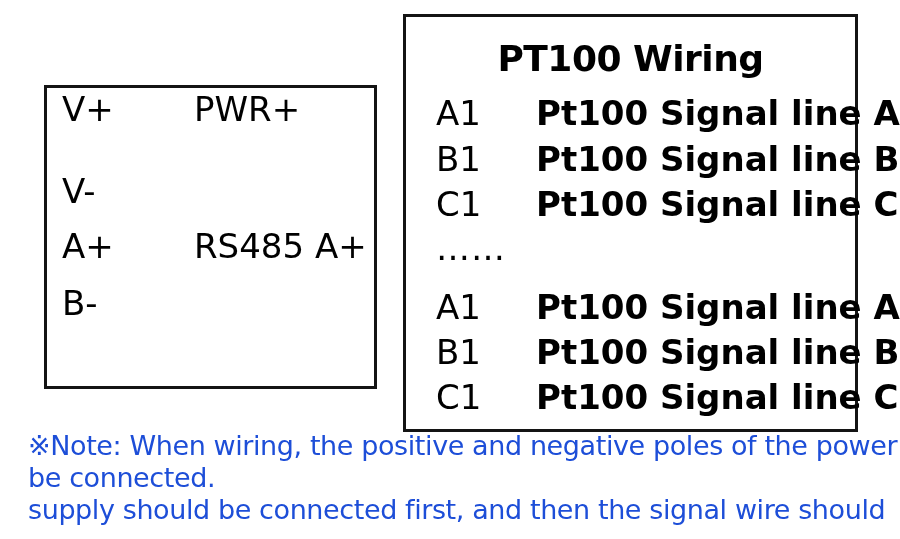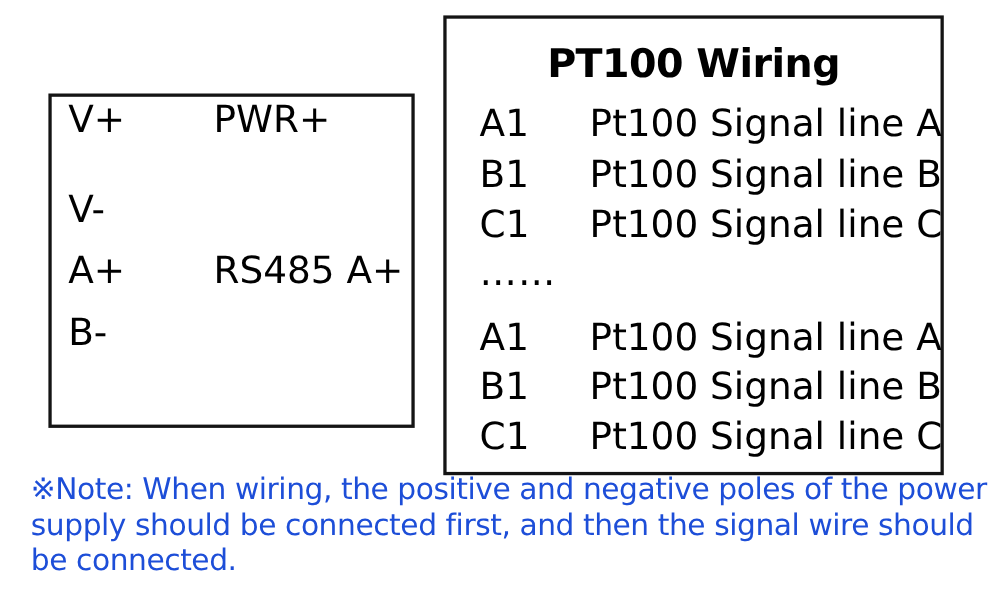--- a/index.html
+++ b/index.html
@@ -67,21 +67,21 @@
     white-space: nowrap;
   }
   .desc {
     position: absolute;
     top: 0;
     white-space: nowrap;
   }
   .box-rs485 .pin  { left: 15px;  width: 100px; }
   .box-rs485 .desc { left: 147px; text-align: center; }
   .box-pt100 .pin  { left: 30px;  width: 70px; }
-  .box-pt100 .desc { left: 130px; }
+  .box-pt100 .desc { left: 130px; font-weight: bold; }
 
   .box-rs485 .wiring-row:nth-of-type(2) { top: 82px; }
   .box-rs485 .wiring-row:nth-of-type(3) { top: 137px; }
   .box-rs485 .wiring-row:nth-of-type(4) { top: 194px; }
   .box-rs485 .wiring-row:nth-of-type(5) { top: 247px; }
 
   .box-pt100 .wiring-row:nth-of-type(2) { top: 75px; }
   .box-pt100 .wiring-row:nth-of-type(3) { top: 121px; }
   .box-pt100 .wiring-row:nth-of-type(4) { top: 166px; }
   .box-pt100 .row-ellipsis               { top: 210px; }
@@ -162,17 +162,17 @@
       <span class="desc">Pt100 Signal line B</span>
     </div>
     <div class="wiring-row">
       <span class="pin">C1</span>
       <span class="desc">Pt100 Signal line C</span>
     </div>
   </div>
 
   <div class="note">
     <div class="note-line">※Note: When wiring, the positive and negative poles of the power</div>
+    <div class="note-line">be connected.</div>
     <div class="note-line">supply should be connected first, and then the signal wire should</div>
-    <div class="note-line">be connected.</div>
   </div>
 
 </div>
 
 </body></html>

